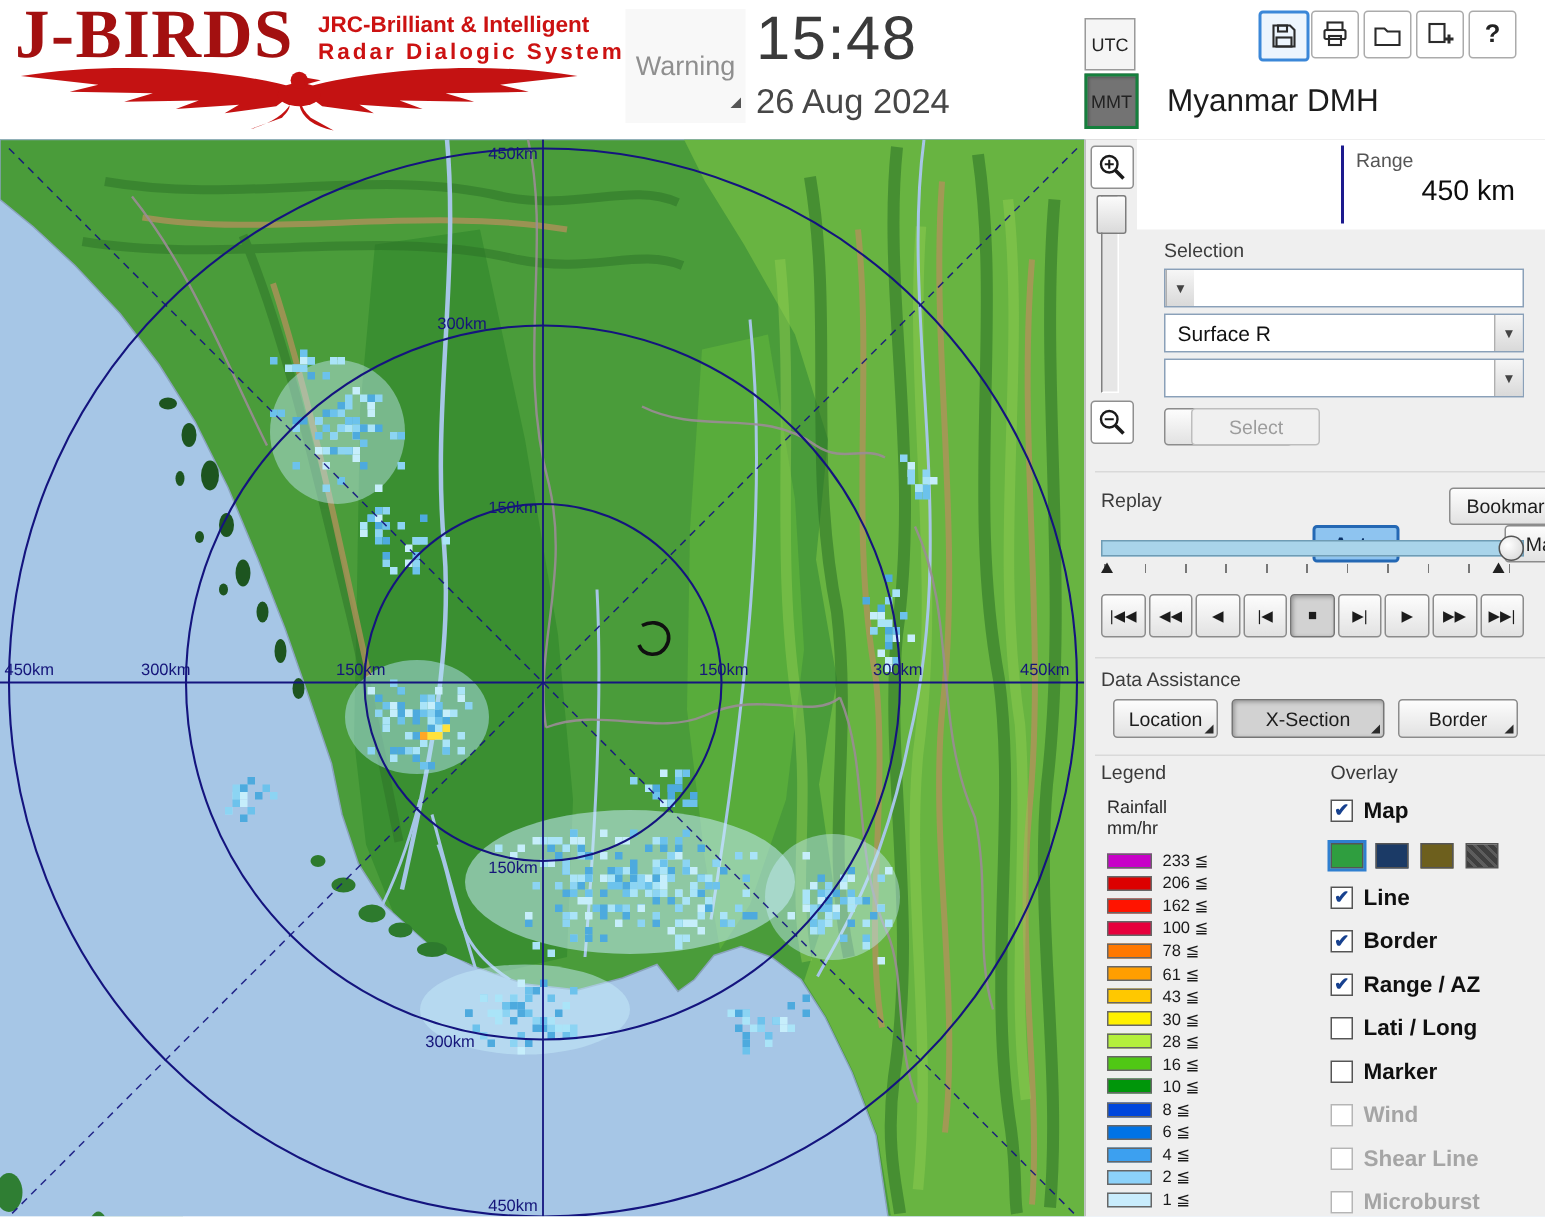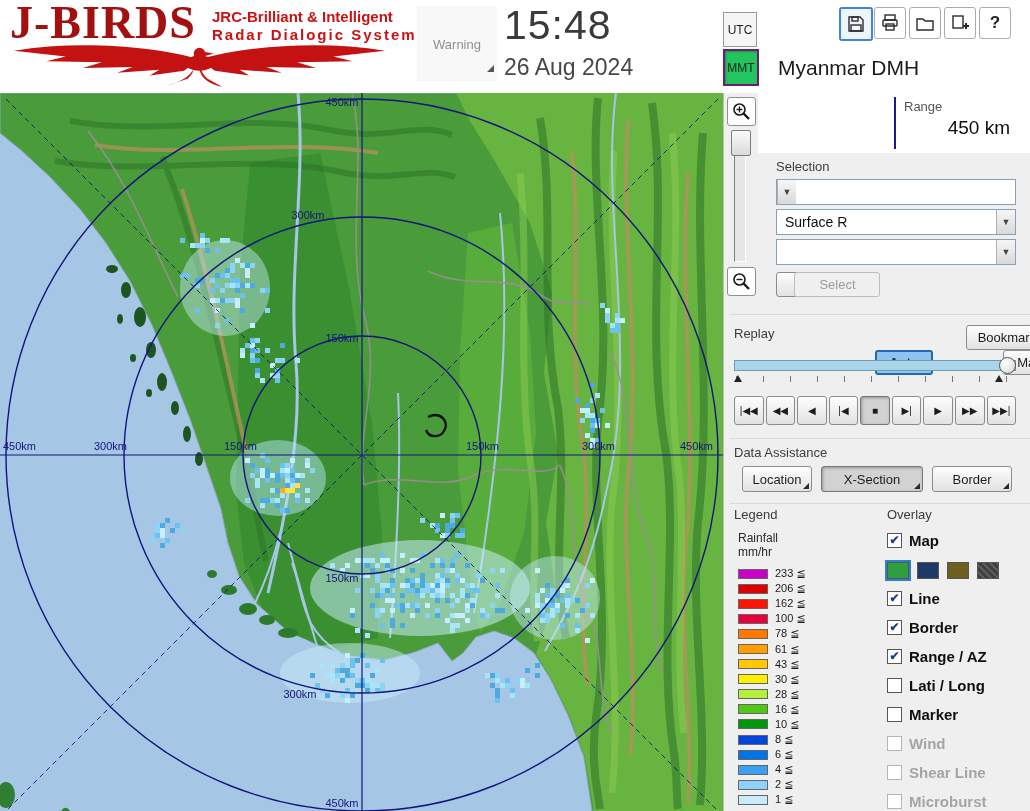--- a/index.html
+++ b/index.html
@@ -8,29 +8,29 @@
   
   .header{position:absolute;left:0;top:0;width:1030px;height:93px;background:#fff;
           border-bottom:1px solid #9a9a9a;}
   .logo-title{position:absolute;left:10px;top:-4px;font-family:"Liberation Serif",serif;
               font-weight:bold;font-size:46px;color:#a31010;letter-spacing:1px;}
   .tagline{position:absolute;left:212px;color:#cc1212;font-weight:bold;font-size:15px;white-space:nowrap;}
   .tag1{top:8px;} .tag2{top:26px;letter-spacing:2px;}
   .eagle{position:absolute;left:4px;top:44px;}
   .warning-box{position:absolute;left:417px;top:6px;width:80px;height:76px;background:#f8f8f8;
                display:flex;align-items:center;justify-content:center;}
-  .warning-box .txt{color:#8f8f8f;font-size:13px;}
+  .warning-box .txt{color:#8f8f8f;font-size:18px;}
   .grip{position:absolute;right:3px;bottom:10px;width:0;height:0;
         border-left:7px solid transparent;border-bottom:7px solid #555;}
   .clock-time{position:absolute;left:504px;top:2px;font-size:41px;color:#3a3a3a;letter-spacing:1px;}
   .clock-date{position:absolute;left:504px;top:54px;font-size:23px;color:#474747;}
   .tzbtn{position:absolute;left:723px;width:32px;height:33px;display:flex;align-items:center;
          justify-content:center;font-size:12px;color:#222;background:#f5f5f5;border:1px solid #9a9a9a;}
   .tz-utc{top:12px;}
-  .tz-mmt{top:49px;background:#22c55e;border:2px solid #701a75;box-shadow:inset 1px 1px 2px rgba(0,0,0,.25);}
+  .tz-mmt{top:49px;background:#737373;border:2px solid #15803d;box-shadow:inset 1px 1px 2px rgba(0,0,0,.25);}
   .toolbtn{position:absolute;top:7px;width:30px;height:30px;background:#fff;border:1px solid #ababab;
            border-radius:3px;display:flex;align-items:center;justify-content:center;}
   .toolbtn.save{border:2px solid #3b87d8;background:#edf5fd;}
   .station{position:absolute;left:778px;top:56px;font-size:21px;color:#1b1b1b;}
   
   .map-area{position:absolute;left:0;top:93px;width:723px;height:718px;background:#a6c6e6;}
   
   .rpanel{position:absolute;left:723px;top:93px;width:313px;height:718px;background:#efefef;
           border-left:1px solid #bdbdbd;box-sizing:border-box;}
   .rpanel .sep{position:absolute;left:6px;right:6px;height:1px;background:#d9d9d9;}

